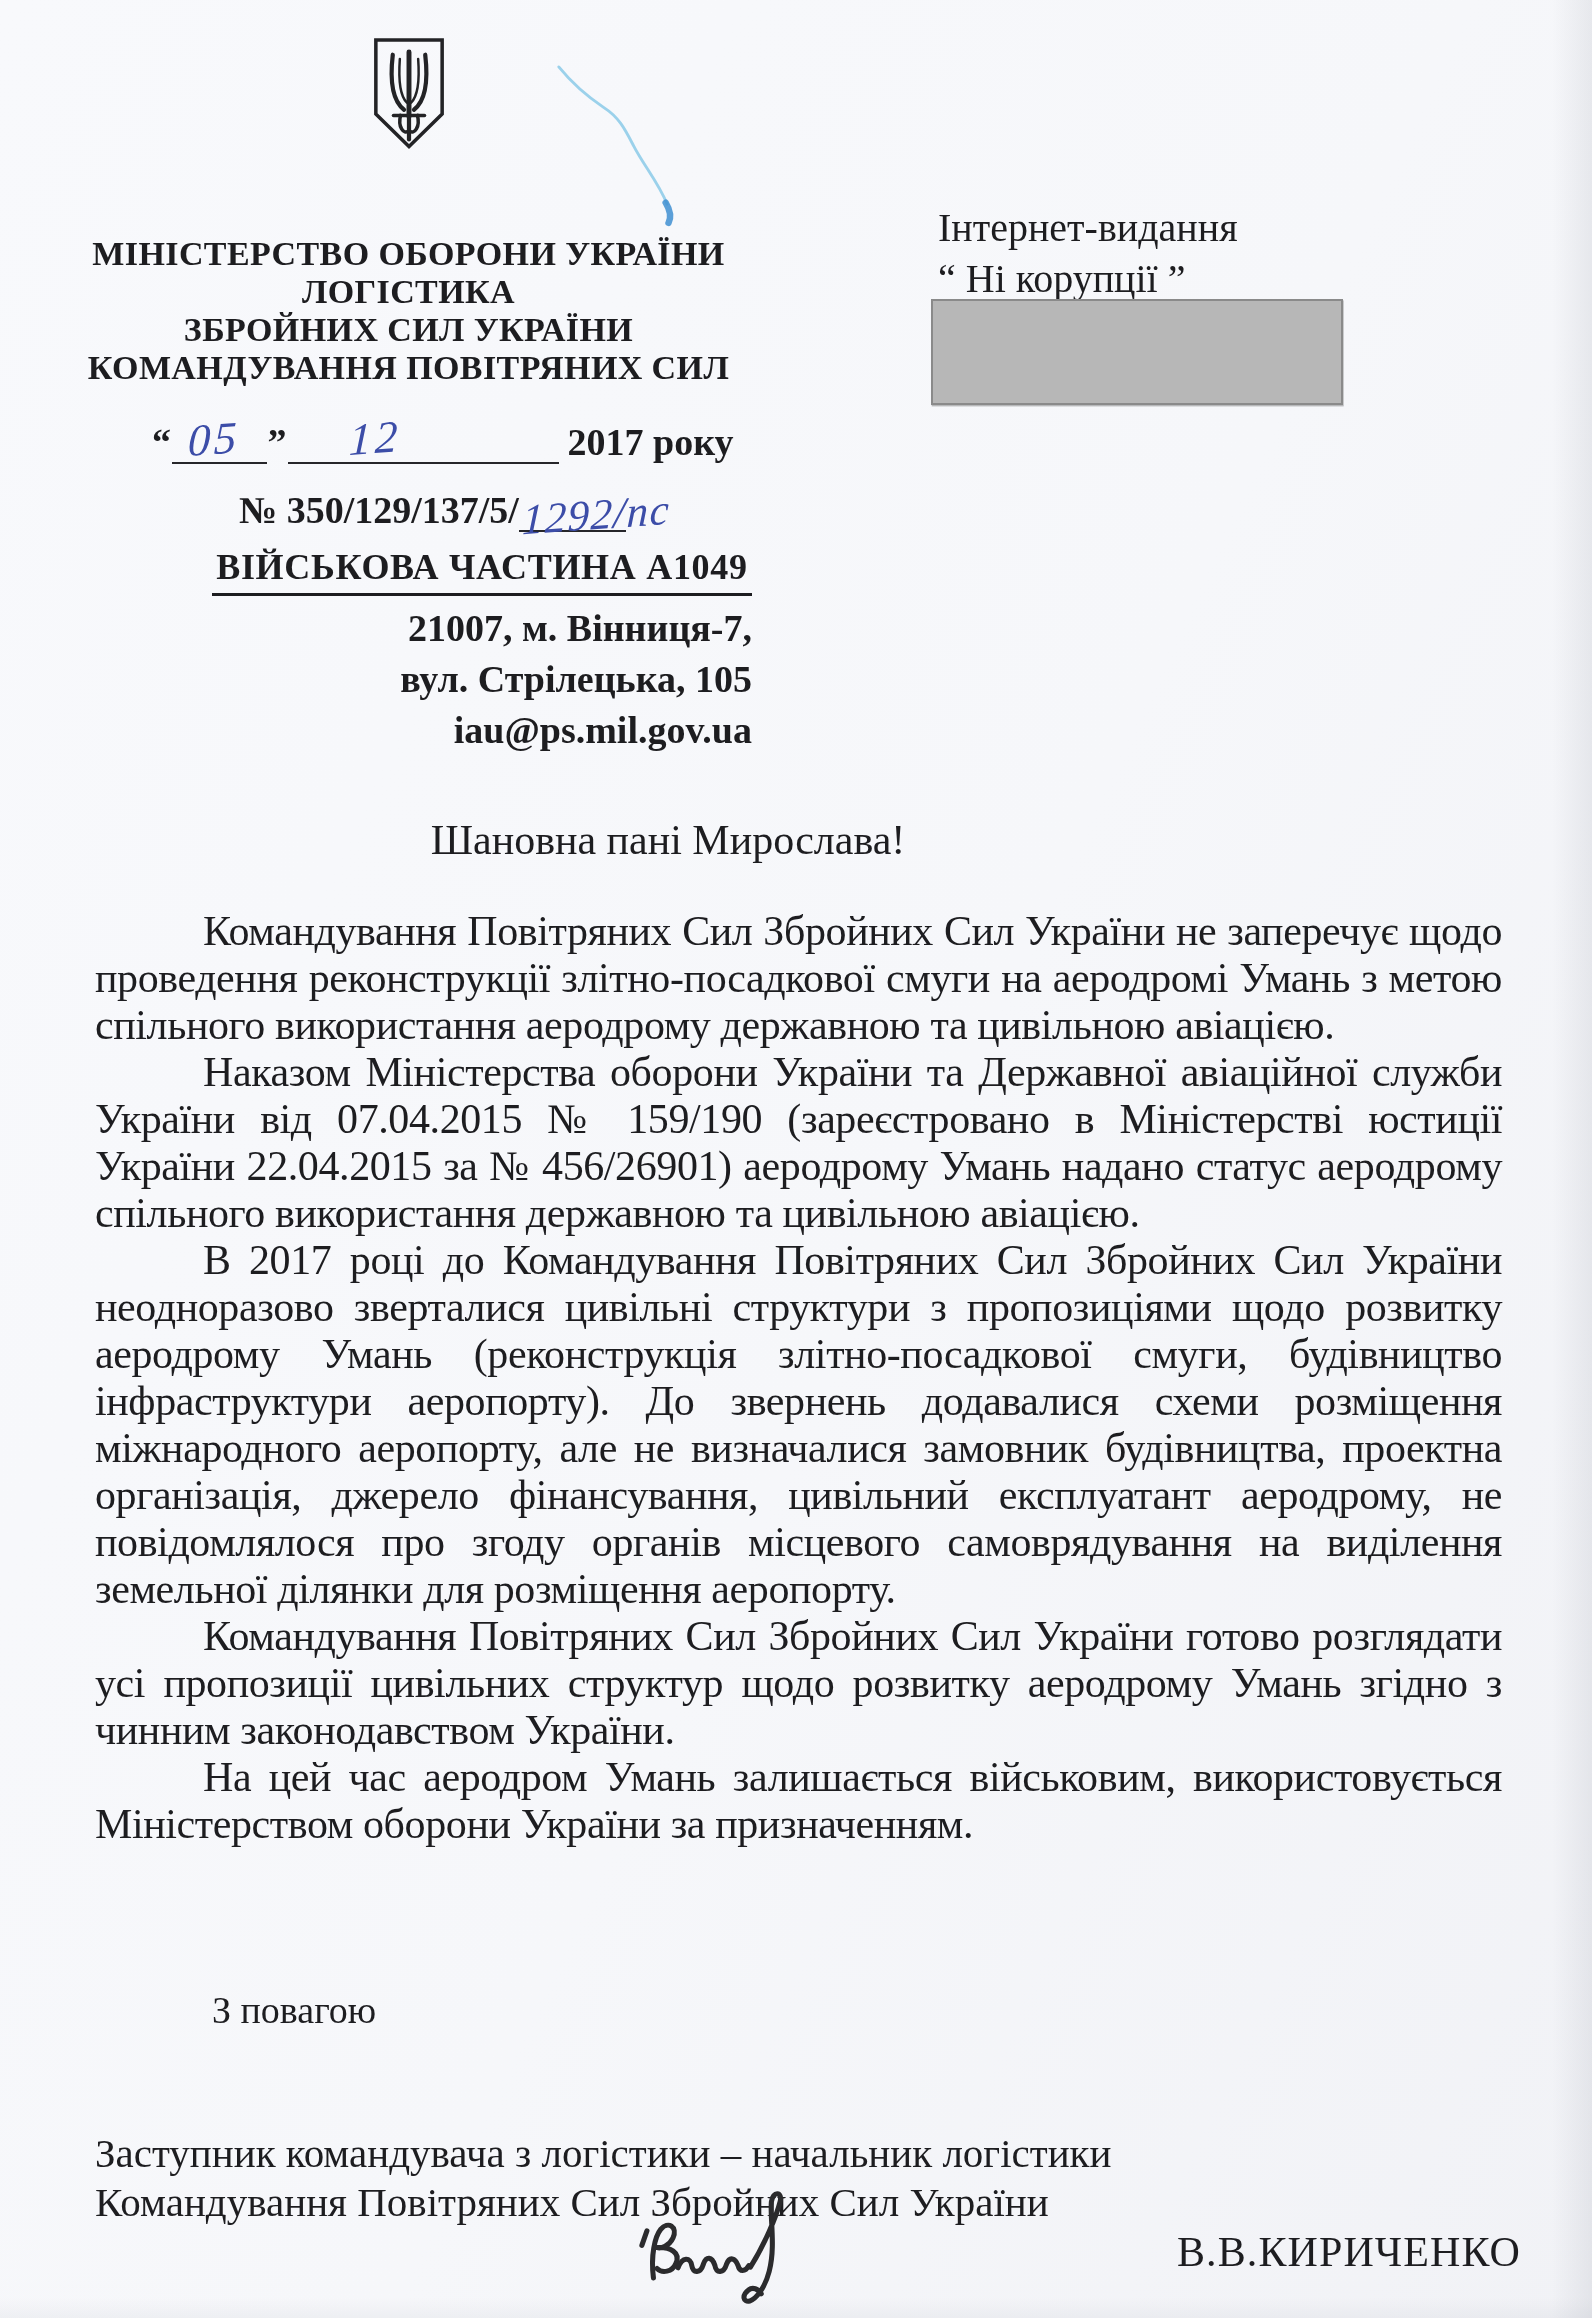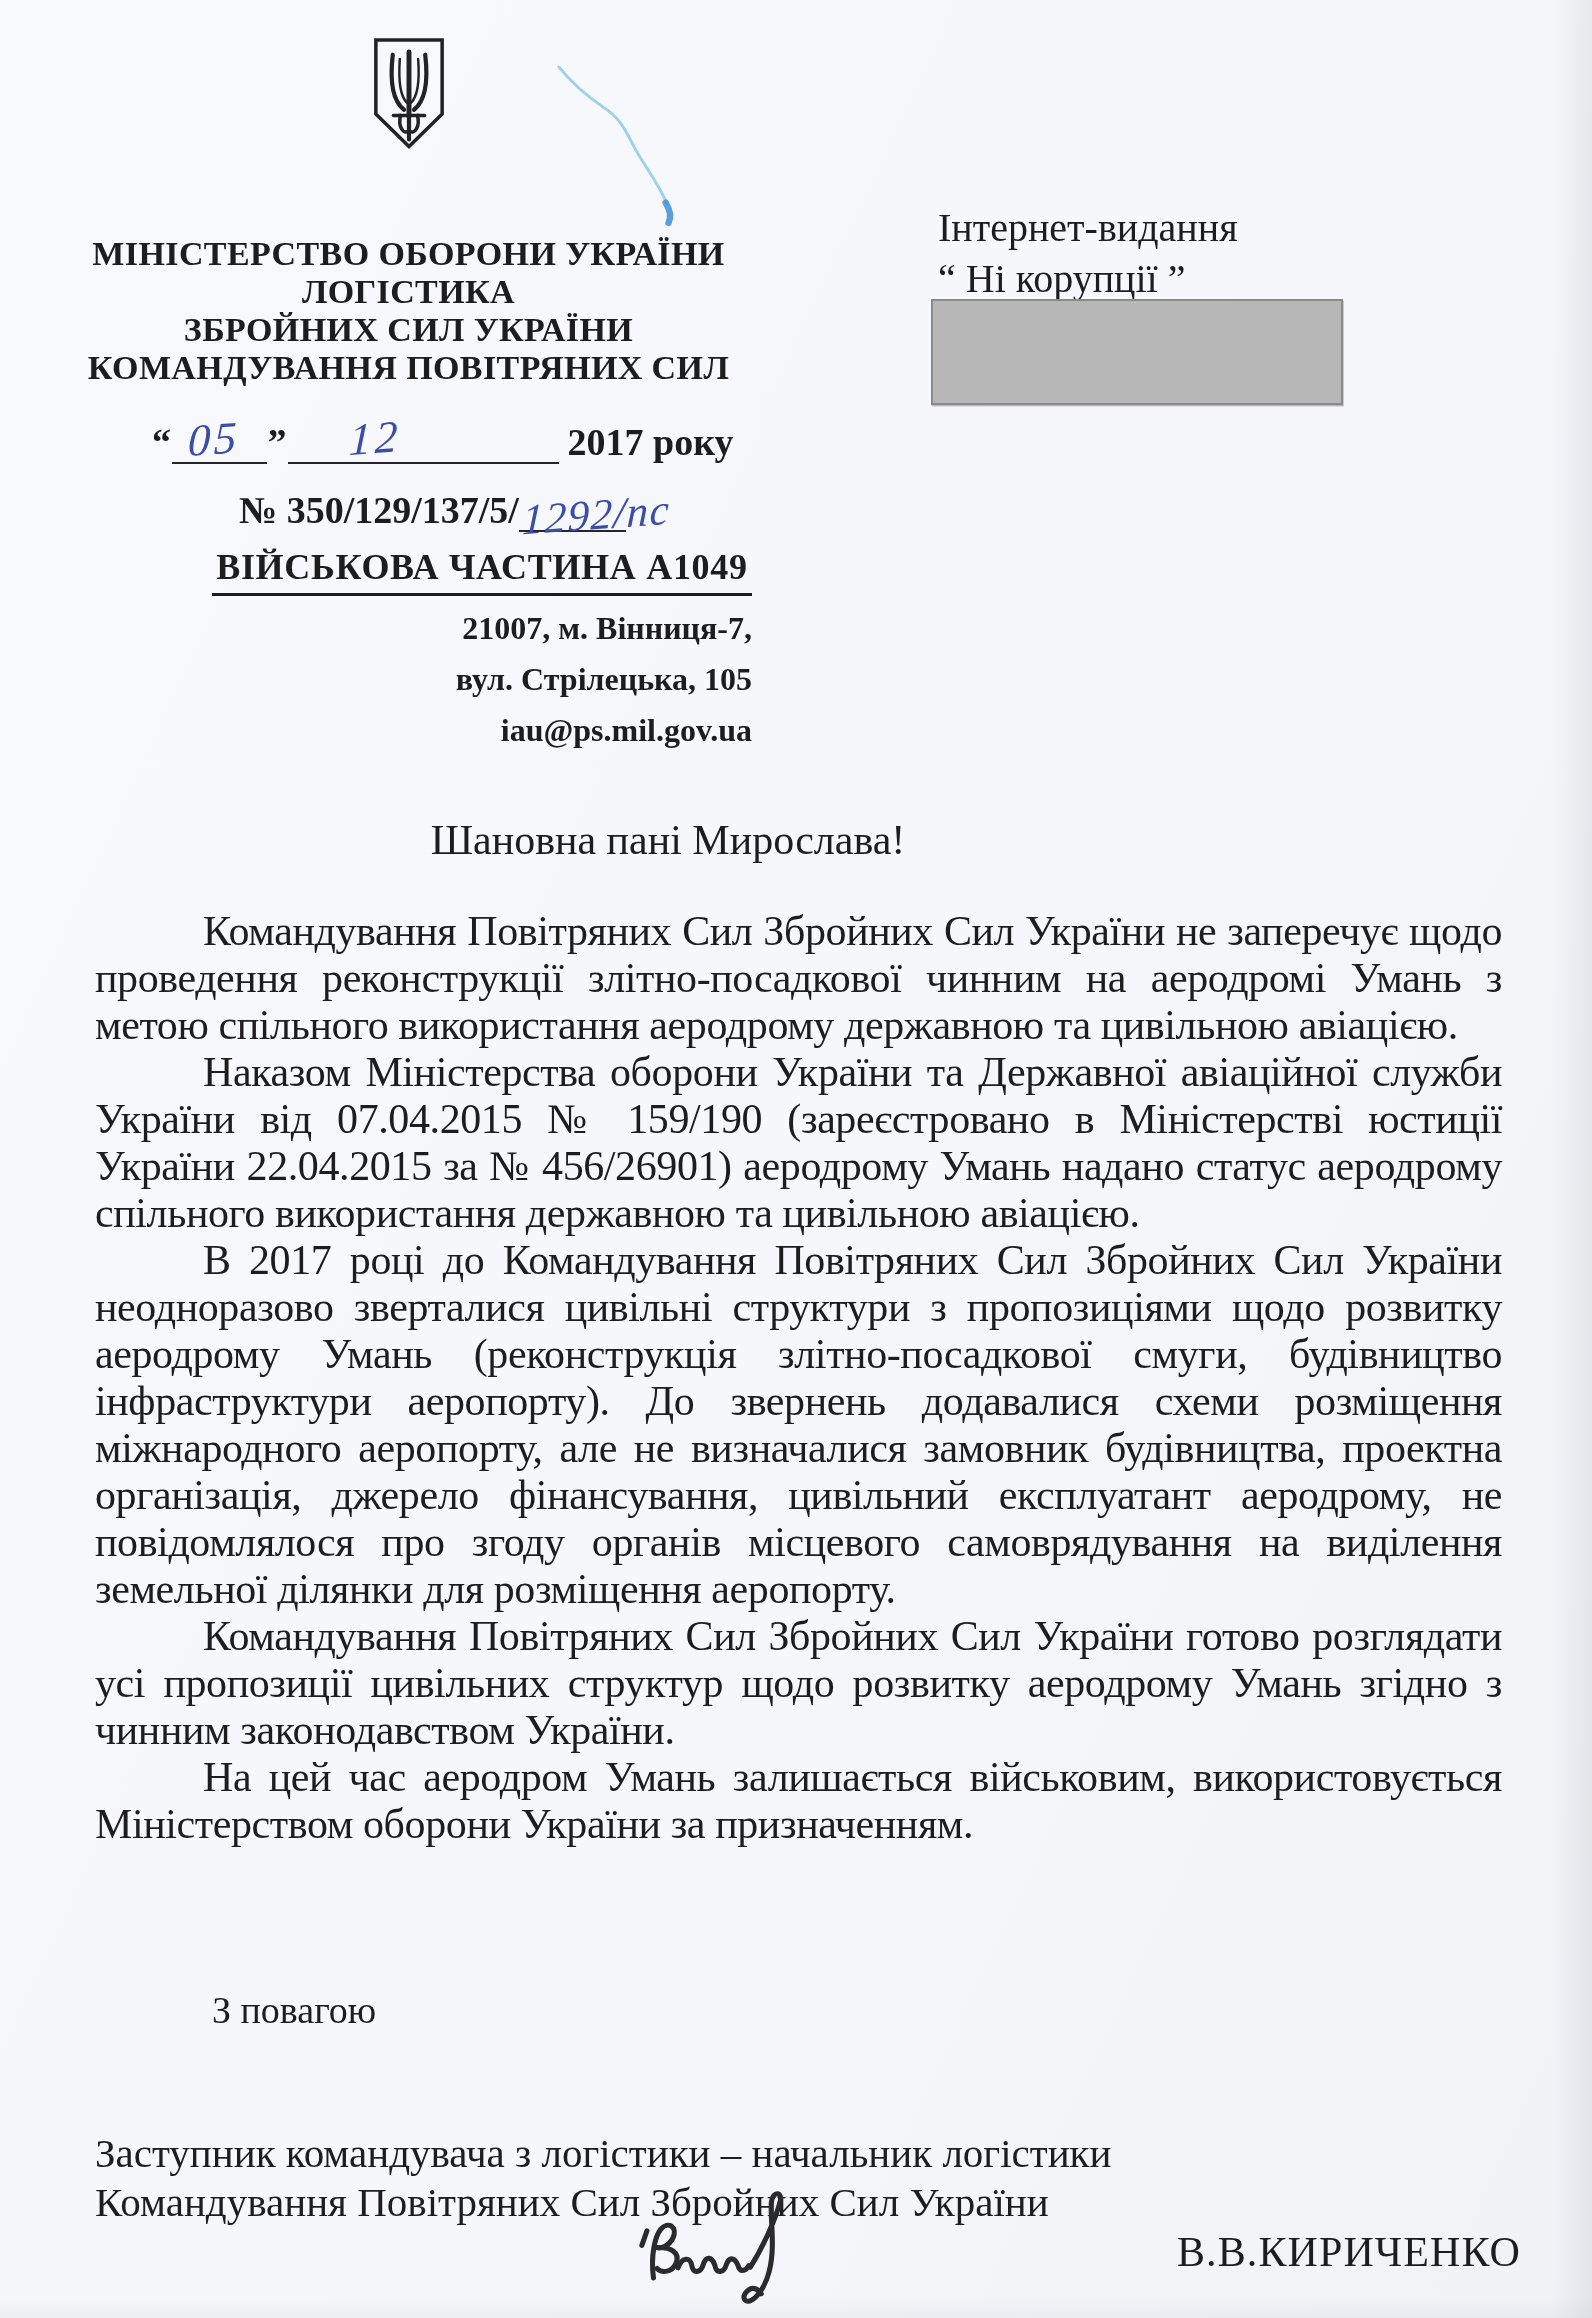--- a/index.html
+++ b/index.html
@@ -41,21 +41,21 @@
 
   
   .ref-line { position:absolute; left:239px; top:482px; font-weight:bold; font-size:38px; white-space:nowrap; }
   .slot-ref { width:107px; }
   .slot-ref .hw { position:absolute; left:2.9px; bottom:-7.2px; font-size:43px; letter-spacing:1.4px; }
 
   
   .unit-block { position:absolute; left:65px; top:546px; width:687px; text-align:right; font-weight:bold; }
   .unit-title { display:inline-block; font-size:36px; letter-spacing:0.7px;
     border-bottom:3.6px solid #1d1d20; padding:0 4.3px 5px 4.3px; }
-  .addr-lines { margin-top:7.2px; font-size:32px; line-height:51px; }
+  .addr-lines { margin-top:7.2px; font-size:38px; line-height:51px; }
 
   
   .salutation { position:absolute; left:0; top:816px; width:1336px; text-align:center; font-size:42px; }
   .letter-body { position:absolute; left:95px; top:908px; width:1407px;
     font-size:42px; line-height:47px; text-align:justify; letter-spacing:-0.4px; }
   .letter-body p { margin:0; text-indent:108px; }
   .closing { position:absolute; left:205px; top:1988px; font-size:38px;margin-left:7px; }
   .sig-title { position:absolute; left:95px; top:2129px; font-size:41px; line-height:49px; }
   .signer { position:absolute; left:1177px; top:2228px; font-size:42px; letter-spacing:1.1px; }
   .signature-svg { position:absolute; left:633px; top:2186px; }
@@ -112,21 +112,21 @@
     <div class="addr-lines">
       <div>21007, м. Вінниця-7,</div>
       <div>вул. Стрілецька, 105</div>
       <div>iau@ps.mil.gov.ua</div>
     </div>
   </div>
 
   <div class="salutation">Шановна пані Мирослава!</div>
 
   <div class="letter-body">
-    <p>Командування Повітряних Сил Збройних Сил України не заперечує щодо проведення реконструкції злітно-посадкової чинним на аеродромі Умань з метою спільного використання аеродрому державною та цивільною авіацією.</p>
+    <p>Командування Повітряних Сил Збройних Сил України не заперечує щодо проведення реконструкції злітно-посадкової смуги на аеродромі Умань з метою спільного використання аеродрому державною та цивільною авіацією.</p>
     <p>Наказом Міністерства оборони України та Державної авіаційної служби України від 07.04.2015 № 159/190 (зареєстровано в Міністерстві юстиції України 22.04.2015 за № 456/26901) аеродрому Умань надано статус аеродрому спільного використання державною та цивільною авіацією.</p>
     <p>В 2017 році до Командування Повітряних Сил Збройних Сил України неодноразово зверталися цивільні структури з пропозиціями щодо розвитку аеродрому Умань (реконструкція злітно-посадкової смуги, будівництво інфраструктури аеропорту). До звернень додавалися схеми розміщення міжнародного аеропорту, але не визначалися замовник будівництва, проектна організація, джерело фінансування, цивільний експлуатант аеродрому, не повідомлялося про згоду органів місцевого самоврядування на виділення земельної ділянки для розміщення аеропорту.</p>
     <p>Командування Повітряних Сил Збройних Сил України готово розглядати усі пропозиції цивільних структур щодо розвитку аеродрому Умань згідно з чинним законодавством України.</p>
     <p>На цей час аеродром Умань залишається військовим, використовується Міністерством оборони України за призначенням.</p>
   </div>
 
   <div class="closing">З повагою</div>
 
   <div class="sig-title">
     <div>Заступник командувача з логістики – начальник логістики</div>

